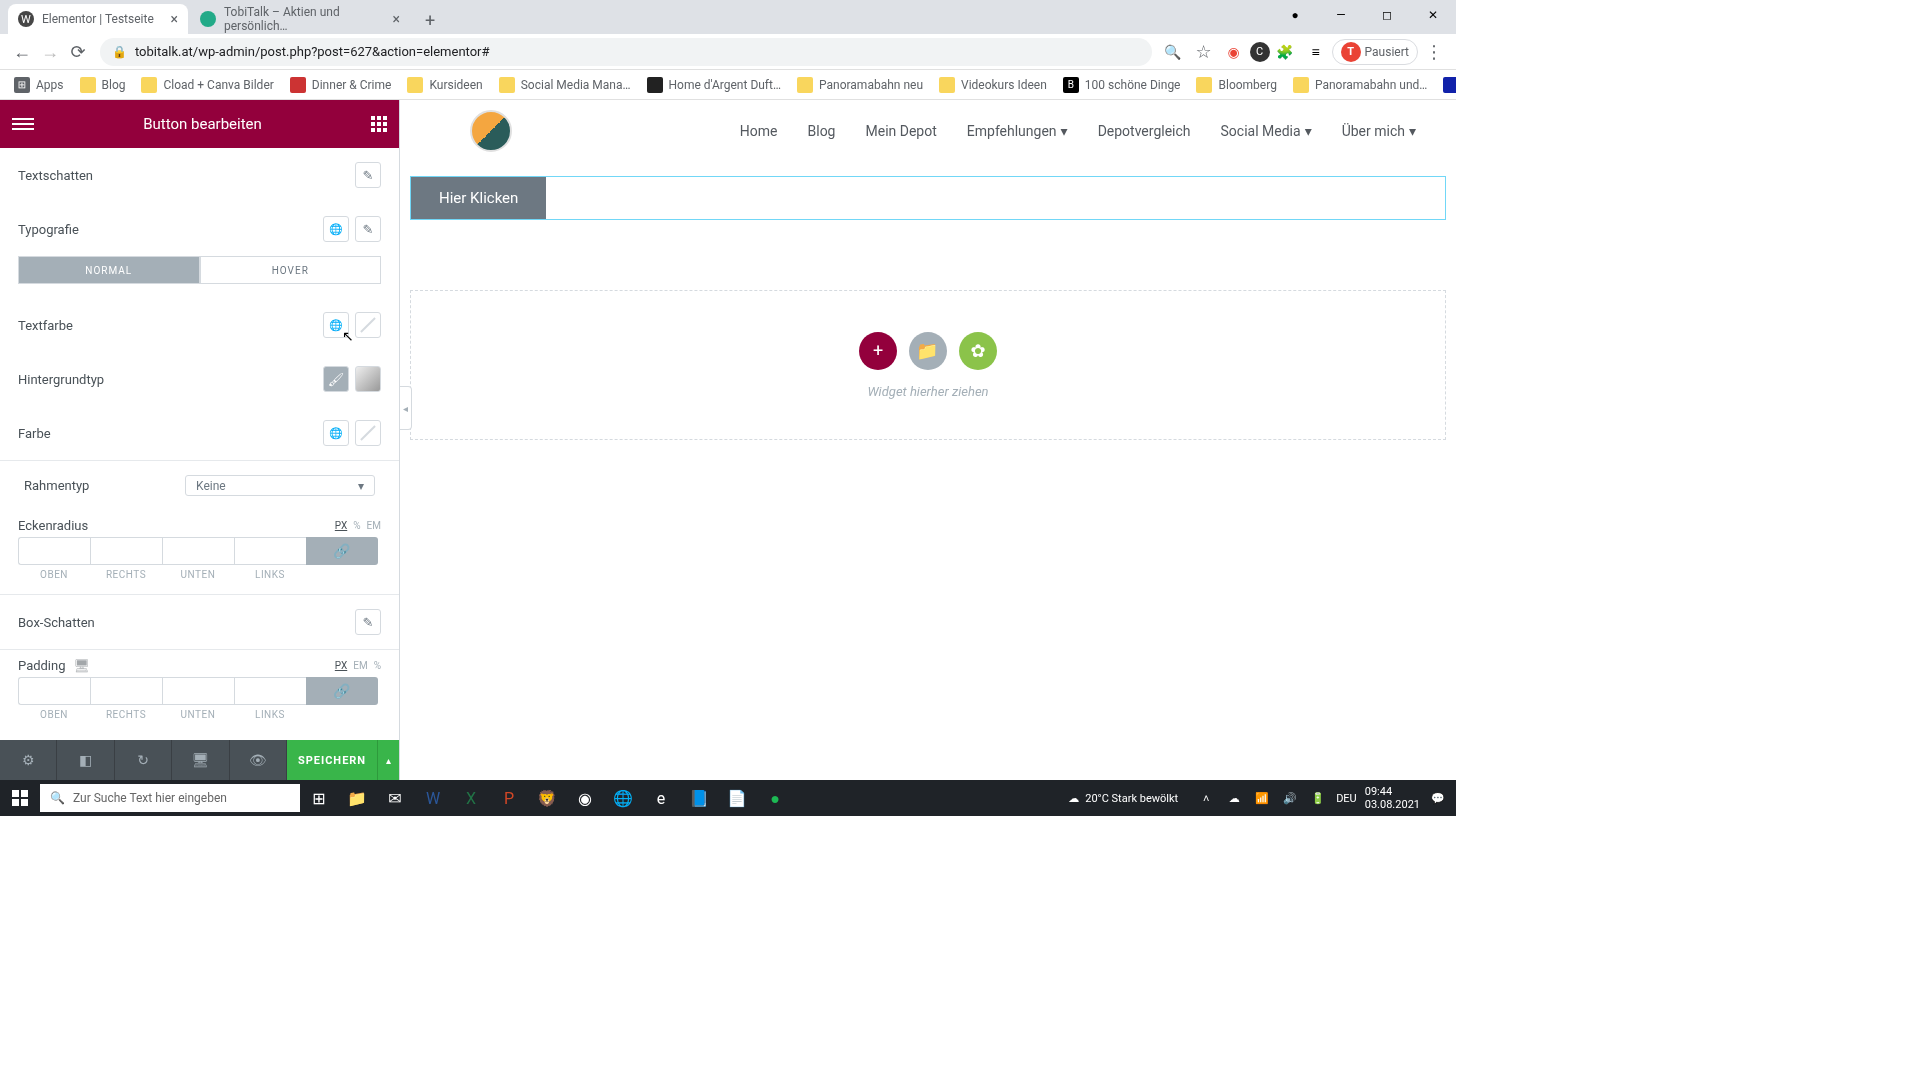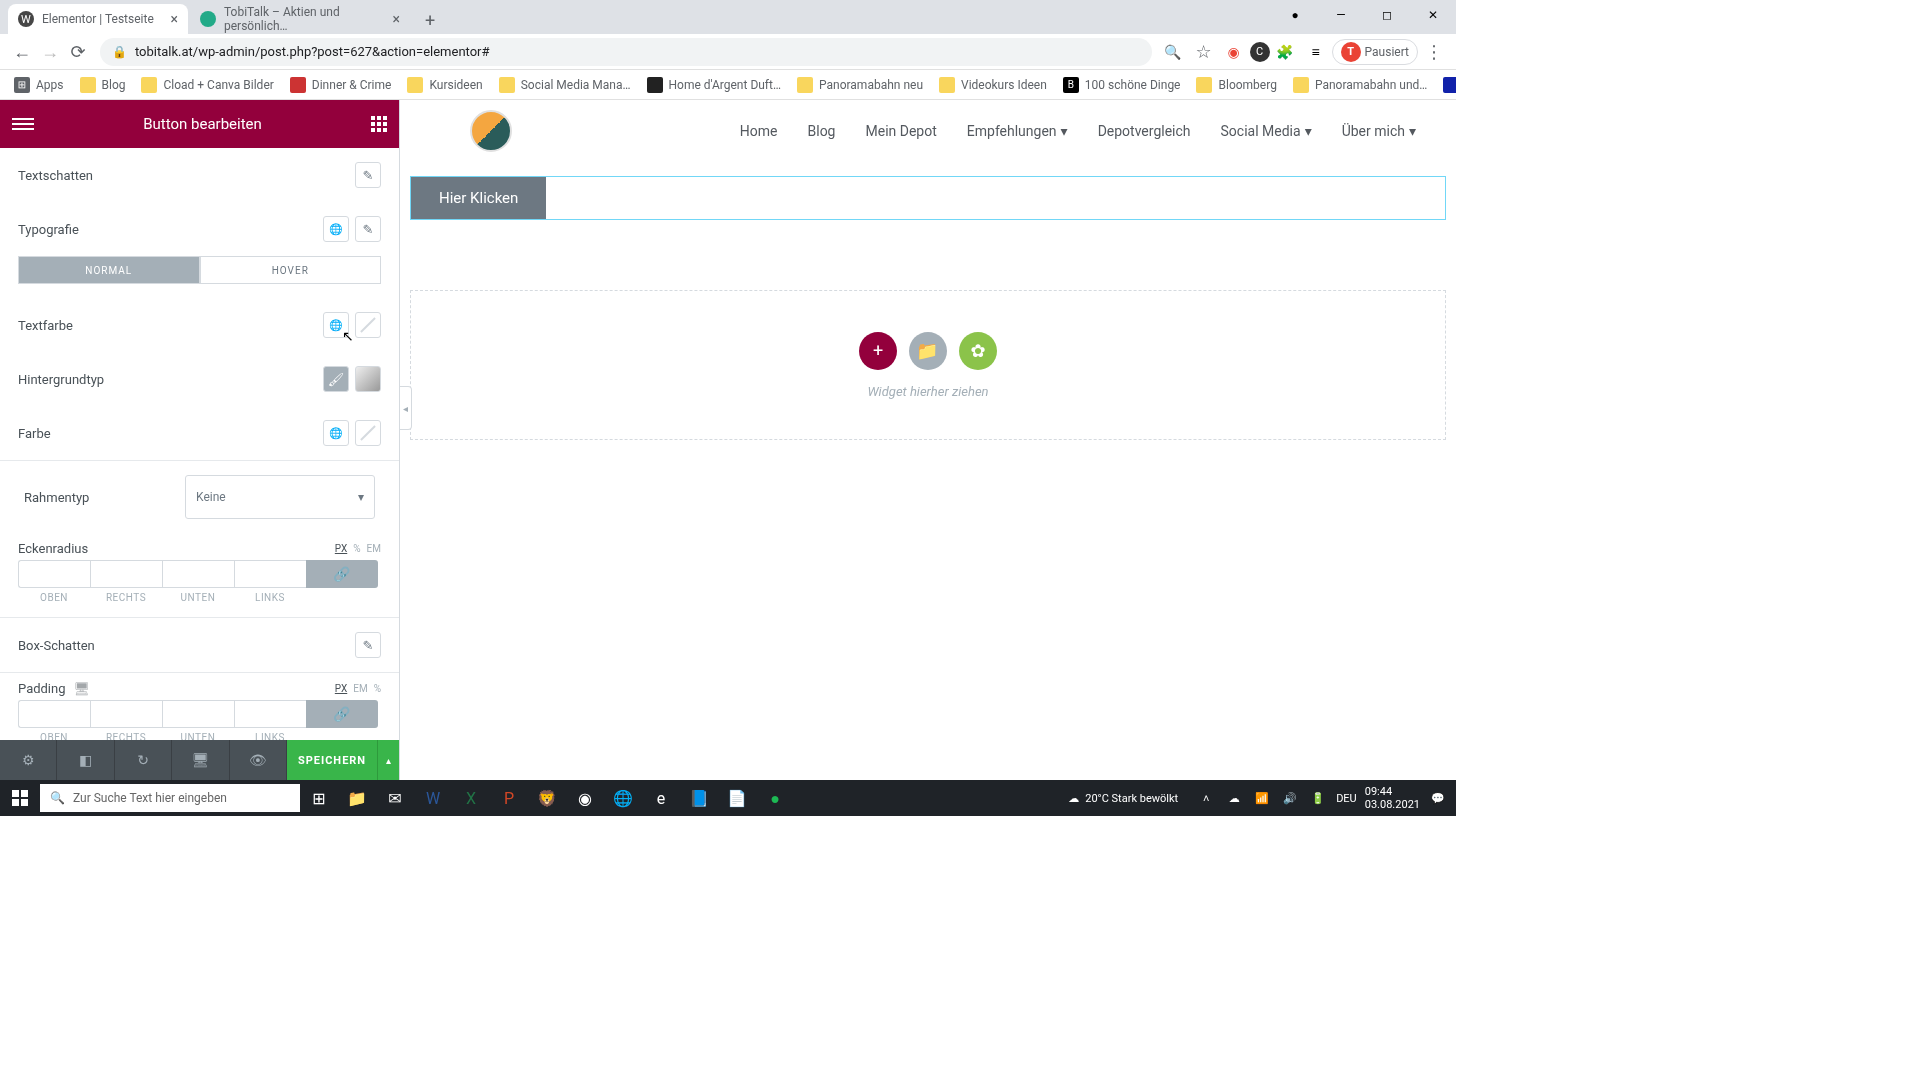--- a/index.html
+++ b/index.html
@@ -41,21 +41,21 @@
 .iconbtn.pencil::before{content:"✎"}
 .iconbtn.color{position:relative}
 .iconbtn.color::after{content:"";position:absolute;width:20px;height:2px;background:#d5dadf;transform:rotate(-45deg)}
 .iconbtn.active{background:#a4afb7;color:#fff}
 .statetabs{display:flex;margin:0 18px 14px}
 .statetab{flex:1;height:28px;border:1px solid #d5dadf;display:flex;align-items:center;justify-content:center;font-size:10px;letter-spacing:1px;color:#6d7882}
 .statetab.active{background:#a4afb7;color:#fff}
 .sep{height:1px;background:#e6e9ec;margin:0}
 .selectrow{display:flex;align-items:center;justify-content:space-between;padding:14px 24px}
 .selectrow label{font-size:13px;color:#495157}
-.select{width:190px;height:44px;border:1px solid #d5dadf;border-radius:3px;padding:0 10px;font-size:12px;color:#6d7882;display:flex;align-items:center;justify-content:space-between;background:#fff}
+.select{width:190px;height:21px;border:1px solid #d5dadf;border-radius:3px;padding:0 10px;font-size:12px;color:#6d7882;display:flex;align-items:center;justify-content:space-between;background:#fff}
 .unitsrow{display:flex;justify-content:space-between;align-items:center;padding:8px 18px 4px}
 .unitsrow .lbl{font-size:13px;color:#495157;display:flex;align-items:center;gap:8px}
 .units{display:flex;gap:6px;font-size:10px;color:#a4afb7}
 .units span{cursor:pointer}
 .units .on{color:#495157;text-decoration:underline}
 .linked{display:flex;padding:0 18px 4px}
 .linked input{width:72px;height:28px;border:1px solid #d5dadf;border-right:none;text-align:center;font-size:12px}
 .linked input:first-child{border-radius:3px 0 0 3px}
 .linked .link{width:72px;height:28px;background:#a4afb7;display:flex;align-items:center;justify-content:center;color:#fff;border-radius:0 3px 3px 0;font-size:14px}
 .sublabels{display:flex;padding:0 18px 14px}

